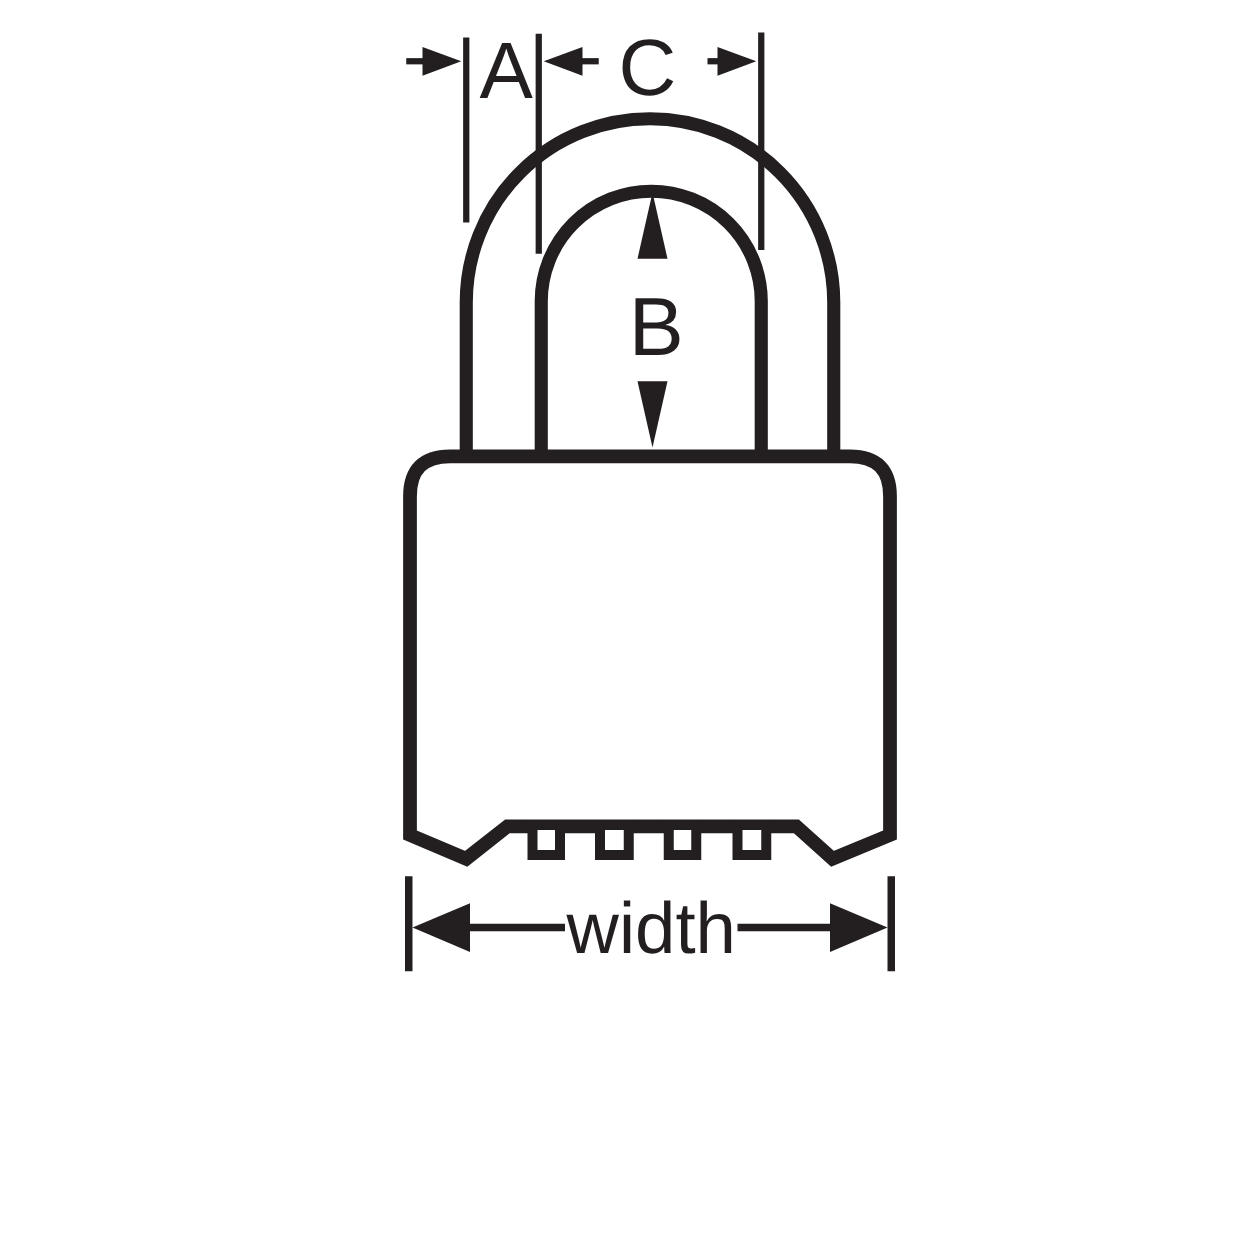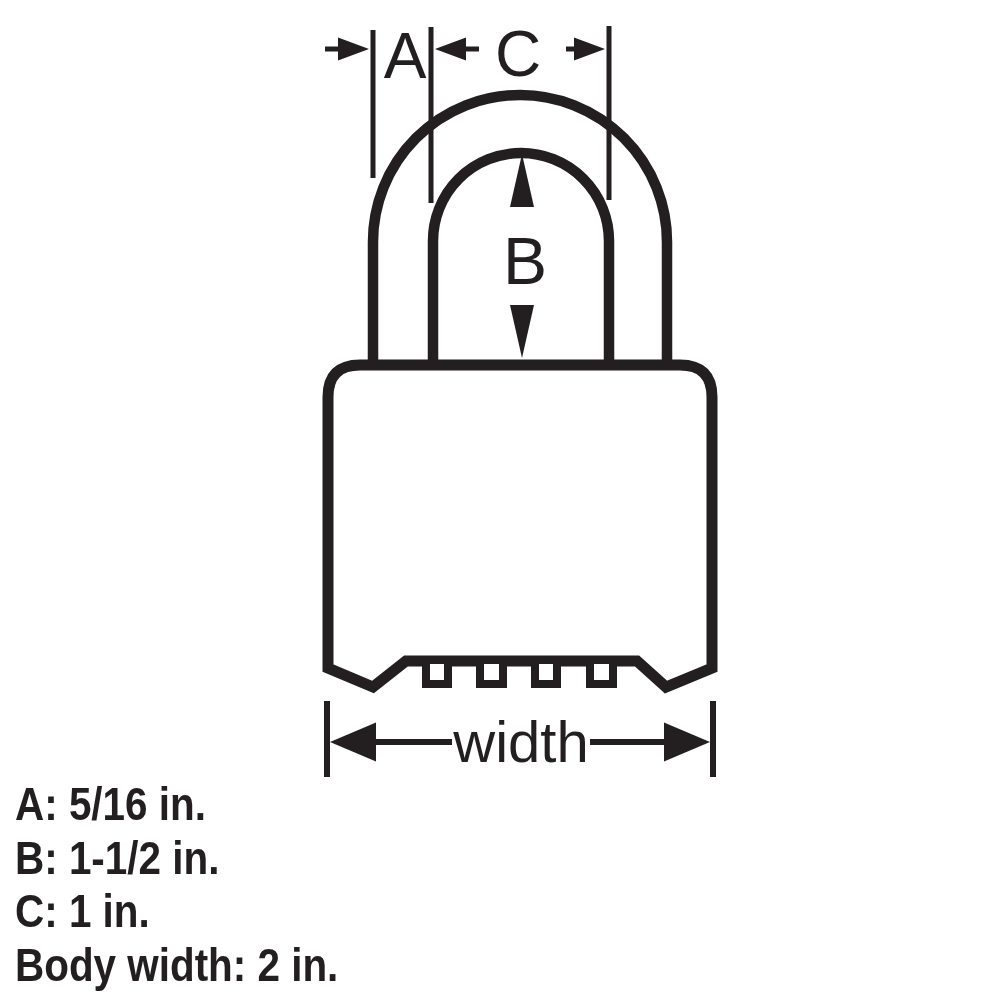--- a/index.html
+++ b/index.html
@@ -108,20 +108,14 @@
 
     <line class="thin" stroke-width="6" x1="327" y1="701" x2="327" y2="777"></line>
     <line class="thin" stroke-width="6" x1="713" y1="701" x2="713" y2="777"></line>
     <polygon class="arrowhead" points="330,742 376,722.5 376,761.5"></polygon>
     <line class="thin" stroke-width="6" x1="371" y1="742" x2="452" y2="742"></line>
     <text class="width-word" x="521" y="762" text-anchor="middle">width</text>
     <line class="thin" stroke-width="6" x1="590" y1="742" x2="669" y2="742"></line>
     <polygon class="arrowhead" points="710,742 664,722.5 664,761.5"></polygon>
   </svg>
 
-  <div id="spec-list">
-    <div class="spec-line">A: 5/16 in.</div>
-    <div class="spec-line">B: 1-1/2 in.</div>
-    <div class="spec-line">C: 1 in.</div>
-    <div class="spec-line">Body width: 2 in.</div>
-  </div>
 
 </div>
 
 </body></html>

